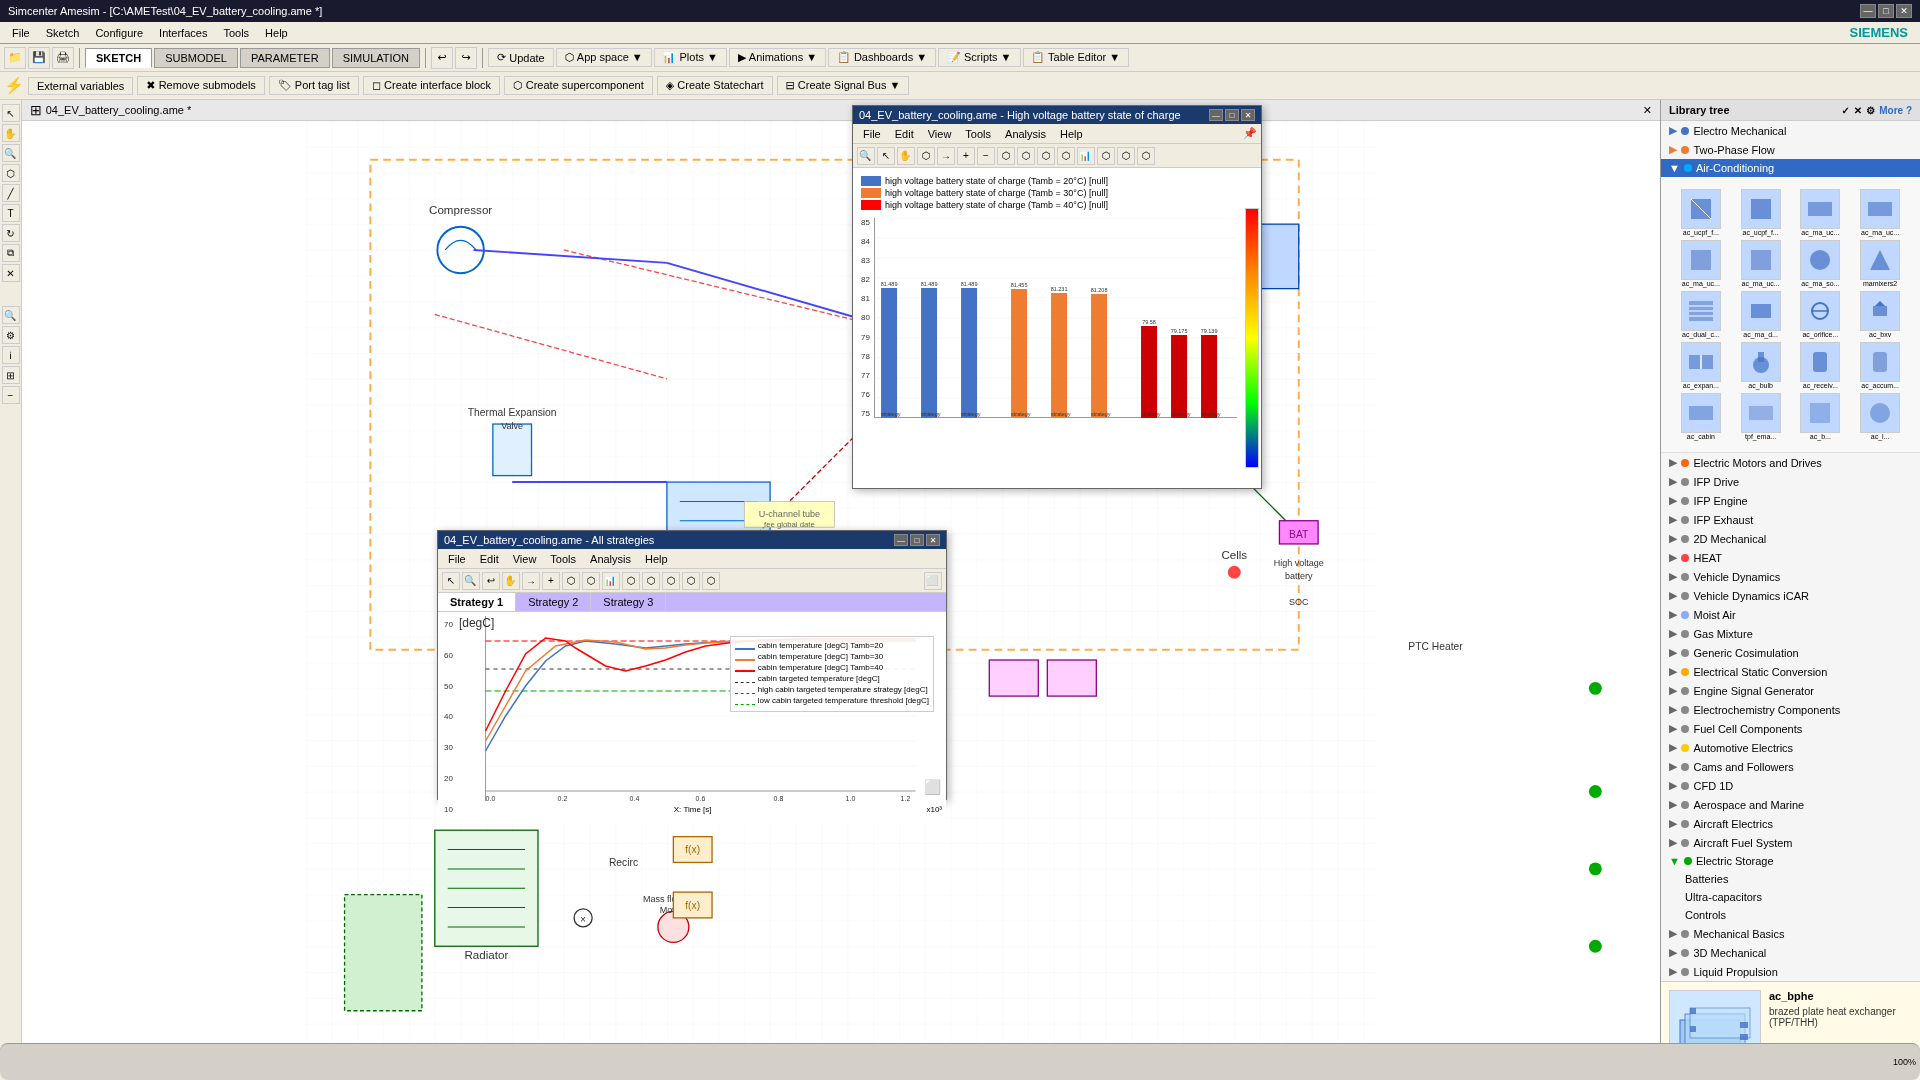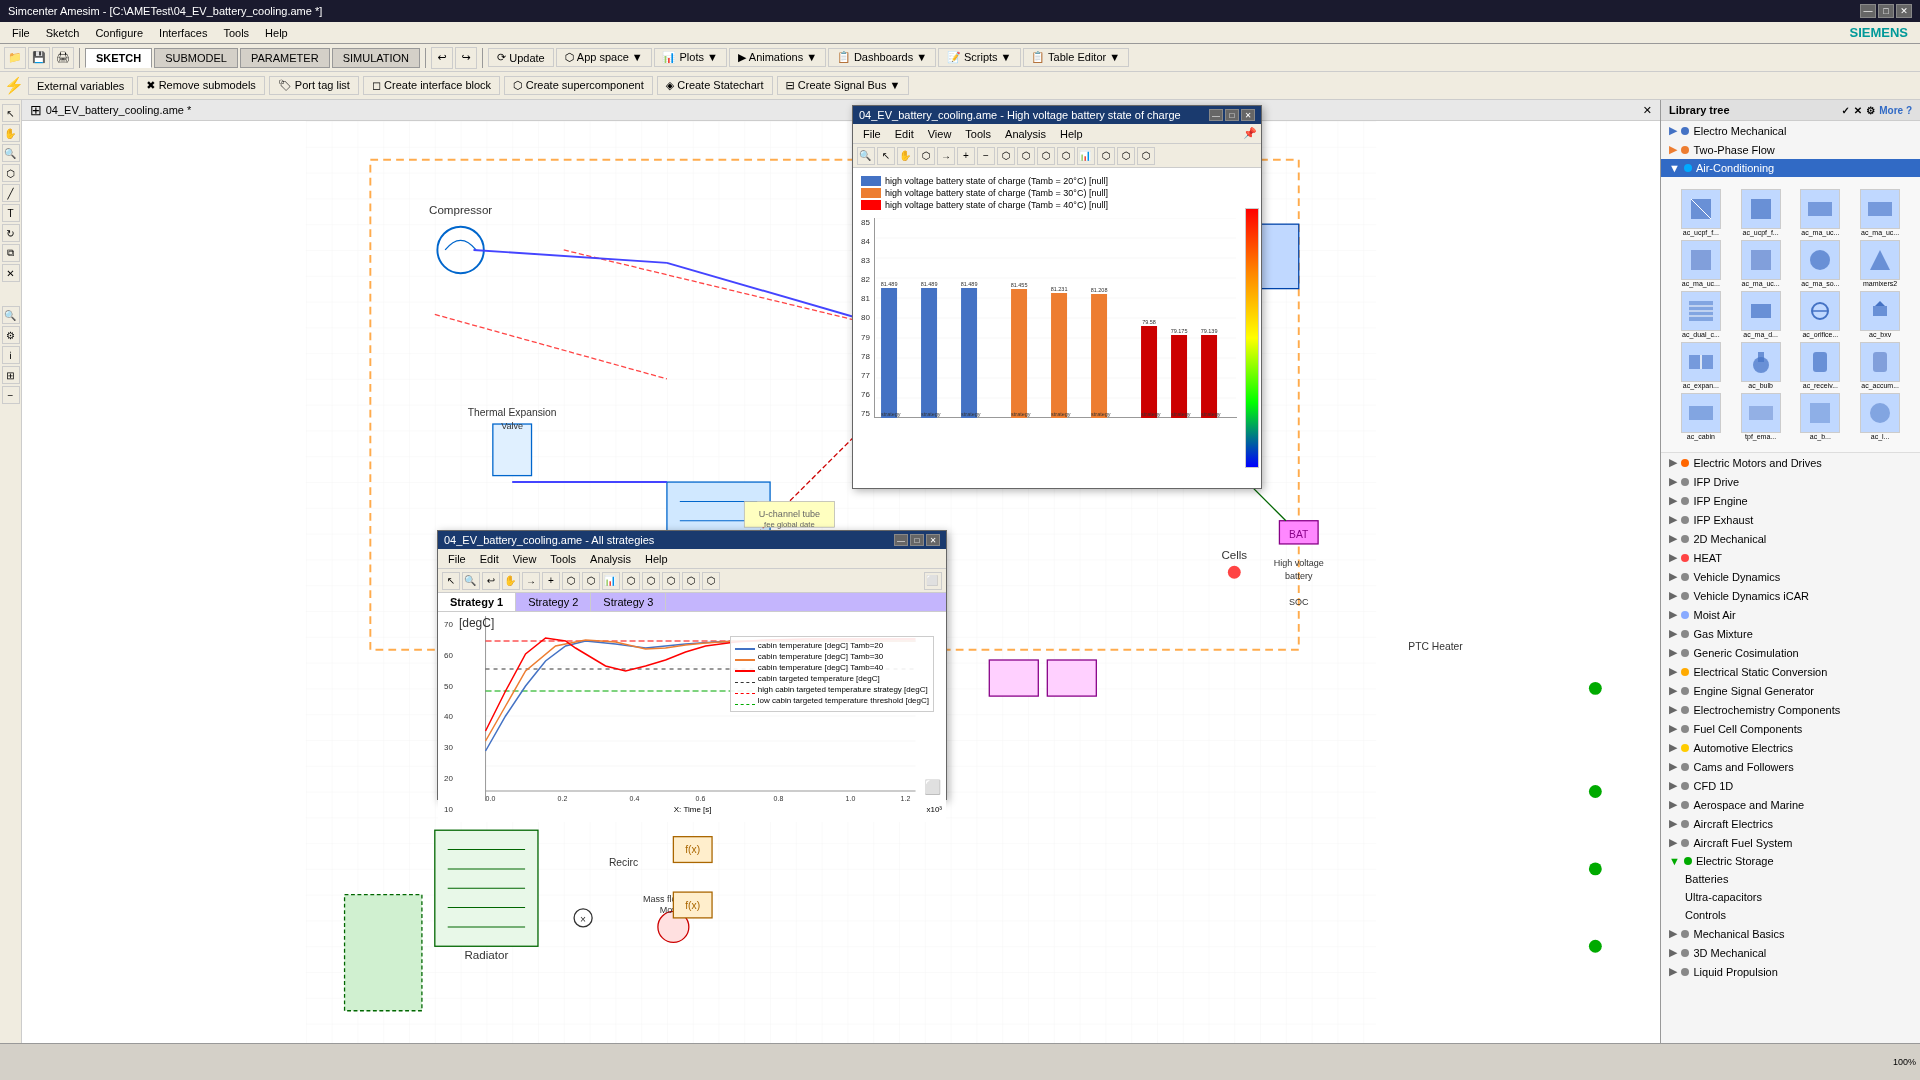--- a/index.html
+++ b/index.html
@@ -81,21 +81,21 @@
     .comp-item { display: flex; flex-direction: column; align-items: center; cursor: pointer; }
     .comp-thumb { width: 40px; height: 40px; background: #e0e8f0; border: 1px solid #ccc; display: flex; align-items: center; justify-content: center; }
     .comp-name { font-size: 7px; text-align: center; word-break: break-all; max-width: 44px; }
 
     
     ::-webkit-scrollbar { width: 12px; height: 12px; }
     ::-webkit-scrollbar-track { background: #e0e0e0; }
     ::-webkit-scrollbar-thumb { background: #999; border: 1px solid #888; }
 
     
-    #status-bar { position: fixed; bottom: 0; left: 0; right: 0; height: 20px; background: #d4d0c8; border-top: 1px solid #999; display: flex; align-items: center; padding: 18px 4px; font-size: 10px; }
+    #status-bar { position: fixed; bottom: 0; left: 0; right: 0; height: 20px; background: #d4d0c8; border-top: 1px solid #999; display: flex; align-items: center; padding: 18px 4px; font-size: 10px; border-radius: 8px; }
   </style>
 </head>
 <body>
 
 <div id="title-bar">
   <span>Simcenter Amesim - [C:\AMETest\04_EV_battery_cooling.ame *]</span>
   <div class="win-controls">
     <div class="win-btn">—</div>
     <div class="win-btn">□</div>
     <div class="win-btn">✕</div>
@@ -912,20 +912,44 @@
         <span style="color:#666;">▶</span>
         <span class="lib-dot" style="background:#888;"></span>
         <span>3D Mechanical</span>
       </div>
       <div class="lib-item">
         <span style="color:#666;">▶</span>
         <span class="lib-dot" style="background:#888;"></span>
         <span>Liquid Propulsion</span>
       </div>
 
+      <div style="border-top:1px solid #ccc; padding:8px; background:#fffbe6; position:relative;">
+        <div style="display:flex; gap:8px; align-items:flex-start;">
+          <div style="width:100px; height:80px; background:#D0E8FF; border:1px solid #ccc; display:flex; align-items:center; justify-content:center;">
+            <svg width="90" height="70">
+
+              <g transform="translate(10,5)">
+
+                <rect x="0" y="20" width="60" height="30" fill="#A0C8E8" stroke="#4472C4" stroke-width="1"></rect>
+                <rect x="5" y="14" width="60" height="30" fill="#B0D8F8" stroke="#4472C4" stroke-width="1" opacity="0.8"></rect>
+                <rect x="10" y="8" width="60" height="30" fill="#C0E0FF" stroke="#4472C4" stroke-width="1" opacity="0.6"></rect>
+
+                <rect x="60" y="22" width="8" height="6" fill="#4472C4" opacity="0.8"></rect>
+                <rect x="60" y="34" width="8" height="6" fill="#4472C4" opacity="0.8"></rect>
+                <rect x="10" y="8" width="6" height="6" fill="#4472C4" opacity="0.8"></rect>
+                <rect x="10" y="26" width="6" height="6" fill="#4472C4" opacity="0.8"></rect>
+              </g>
+            </svg>
+          </div>
+          <div>
+            <div style="font-weight:bold; font-size:11px;">ac_bphe</div>
+            <div style="font-size:10px; color:#333; margin-top:4px;">brazed plate heat exchanger (TPF/THH)</div>
+          </div>
+        </div>
+      </div>
 
     </div>
   </div>
 </div>
 
 <div id="status-bar">
   <span></span>
   <span style="margin-left:auto; font-size:9px;">100%</span>
 </div>
 

